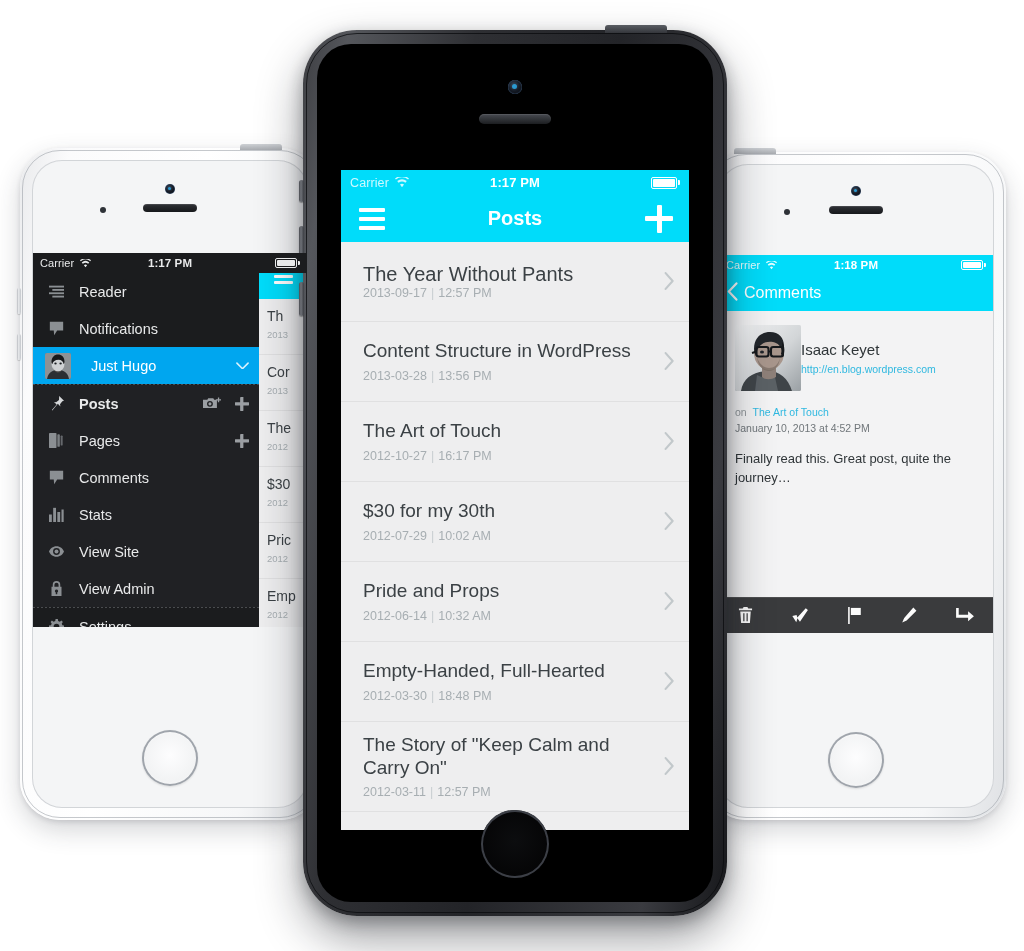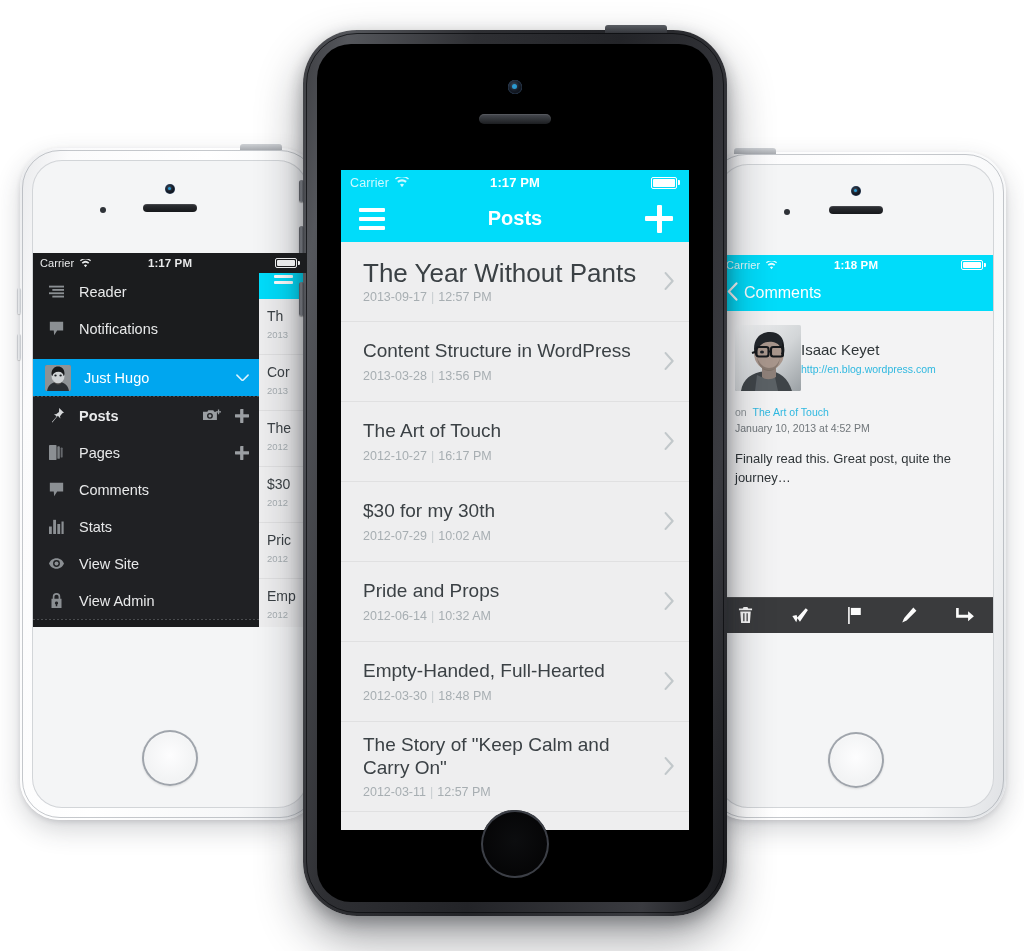--- a/index.html
+++ b/index.html
@@ -219,31 +219,31 @@
                     <g fill="currentColor">
                       <rect x="0" y="2" width="18" height="2.2"></rect>
                       <rect x="4" y="6" width="14" height="2.2"></rect>
                       <rect x="0" y="10" width="18" height="2.2"></rect>
                       <rect x="4" y="14" width="14" height="2.2"></rect>
                     </g>
                   </svg>
                 </span>
                 <span class="lbl" style="font-size: 14.5px; color: rgb(232, 233, 234);">Reader</span>
               </div>
-              <div class="sb-item" style="height: 37px; padding: 0px 10px 12px 12px; gap: 12px;">
+              <div class="sb-item" style="height: 37px; padding: 0px 10px 0px 12px; gap: 12px;">
                 <span class="ic" style="display: inline-flex; align-items: center; justify-content: center; color: rgb(139, 143, 147); width: 22px;">
                   <svg width="15" height="15" viewBox="0 0 18 18">
                     <path fill="currentColor" d="M1 1h16v10.5H9.8L6.2 17l-.5-5.5H1z"></path>
                   </svg>
                 </span>
                 <span class="lbl" style="font-size: 14.5px; color: rgb(232, 233, 234);">Notifications</span>
               </div>
             </div>
           <div id="sb-selected">
-              <div class="sb-item sb-sel" style="height: 37px; padding: 0px 10px 0px 12px; gap: 13px;">
+              <div class="sb-item sb-sel" style="height: 37px; padding: 0px 10px 0px 12px; gap: 20px;">
                 <div class="sb-avatar" style="width: 26px; height: 26px;">
                   <svg viewBox="0 0 26 26" width="26" height="26" style="display:block">
                     <rect width="26" height="26" fill="#8e9295"></rect>
                     <path d="M2 26c1-6 5-9 11-9s10 3 11 9z" fill="#2b2f33"></path>
                     <ellipse cx="13" cy="11" rx="6.5" ry="7.5" fill="#cfd2d4"></ellipse>
                     <path d="M6.5 9c0-5 3-7.5 6.5-7.5S19.5 4 19.5 8.5c0 1.3-.4 2.2-.8 2.7-.5-3-2.2-4.5-5.2-4.5-3.4 0-5.6 1.6-6.2 4.6-.5-.6-.8-1.5-.8-2.3z" fill="#17191b"></path>
                     <path d="M7.5 13c.8 4.3 3 6.5 5.5 6.5s4.7-2.2 5.5-6.1c-.7 3.3-2.7 5-5.5 5s-4.8-1.8-5.5-5.4z" fill="#6d645d" opacity=".6"></path>
                     <ellipse cx="10.5" cy="10.5" rx="1.2" ry="1" fill="#1c2024"></ellipse>
                     <ellipse cx="15.6" cy="10.5" rx="1.2" ry="1" fill="#1c2024"></ellipse>
                   </svg>
@@ -536,21 +536,21 @@
             <span class="plusicon" style="display:block;width:28px;height:28px;">
               <i style="position:absolute;left:0;top:11.5px;width:28px;height:5px;background:#fff;border-radius:1px;display:block;"></i>
               <i style="position:absolute;left:11.5px;top:0;width:5px;height:28px;background:#fff;border-radius:1px;display:block;"></i>
             </span>
           </div>
         </div>
 
         <div class="postlist" id="center-posts" style="top:72px;">
             <div class="postrow" style="padding: 11px 14px 12px 22px; min-height: 56px;">
               <div class="ptxt">
-                <div class="ptitle" style="font-size: 26px; line-height: 1.22;">The Year Without Pants</div>
+                <div class="ptitle" style="font-size: 20px; line-height: 1.22;">The Year Without Pants</div>
                 <div class="pmeta" style="font-size: 12.5px; margin-top: 0;"><span>2013-09-17</span><span class="sep">|</span><span>12:57 PM</span></div>
               </div>
               <span class="chev" style="display: inline-flex; align-items: center; justify-content: center; color: rgb(194, 200, 203); margin-left: 10px;">
                 <svg width="11.16" height="18" viewBox="0 0 9 16">
                   <path d="M1 1l6.2 7L1 15" fill="none" stroke="currentColor" stroke-width="1.9" stroke-linecap="round" stroke-linejoin="round"></path>
                 </svg>
               </span>
             </div>
             <div class="postrow" style="padding: 11px 14px 12px 22px; min-height: 56px;">
               <div class="ptxt">

